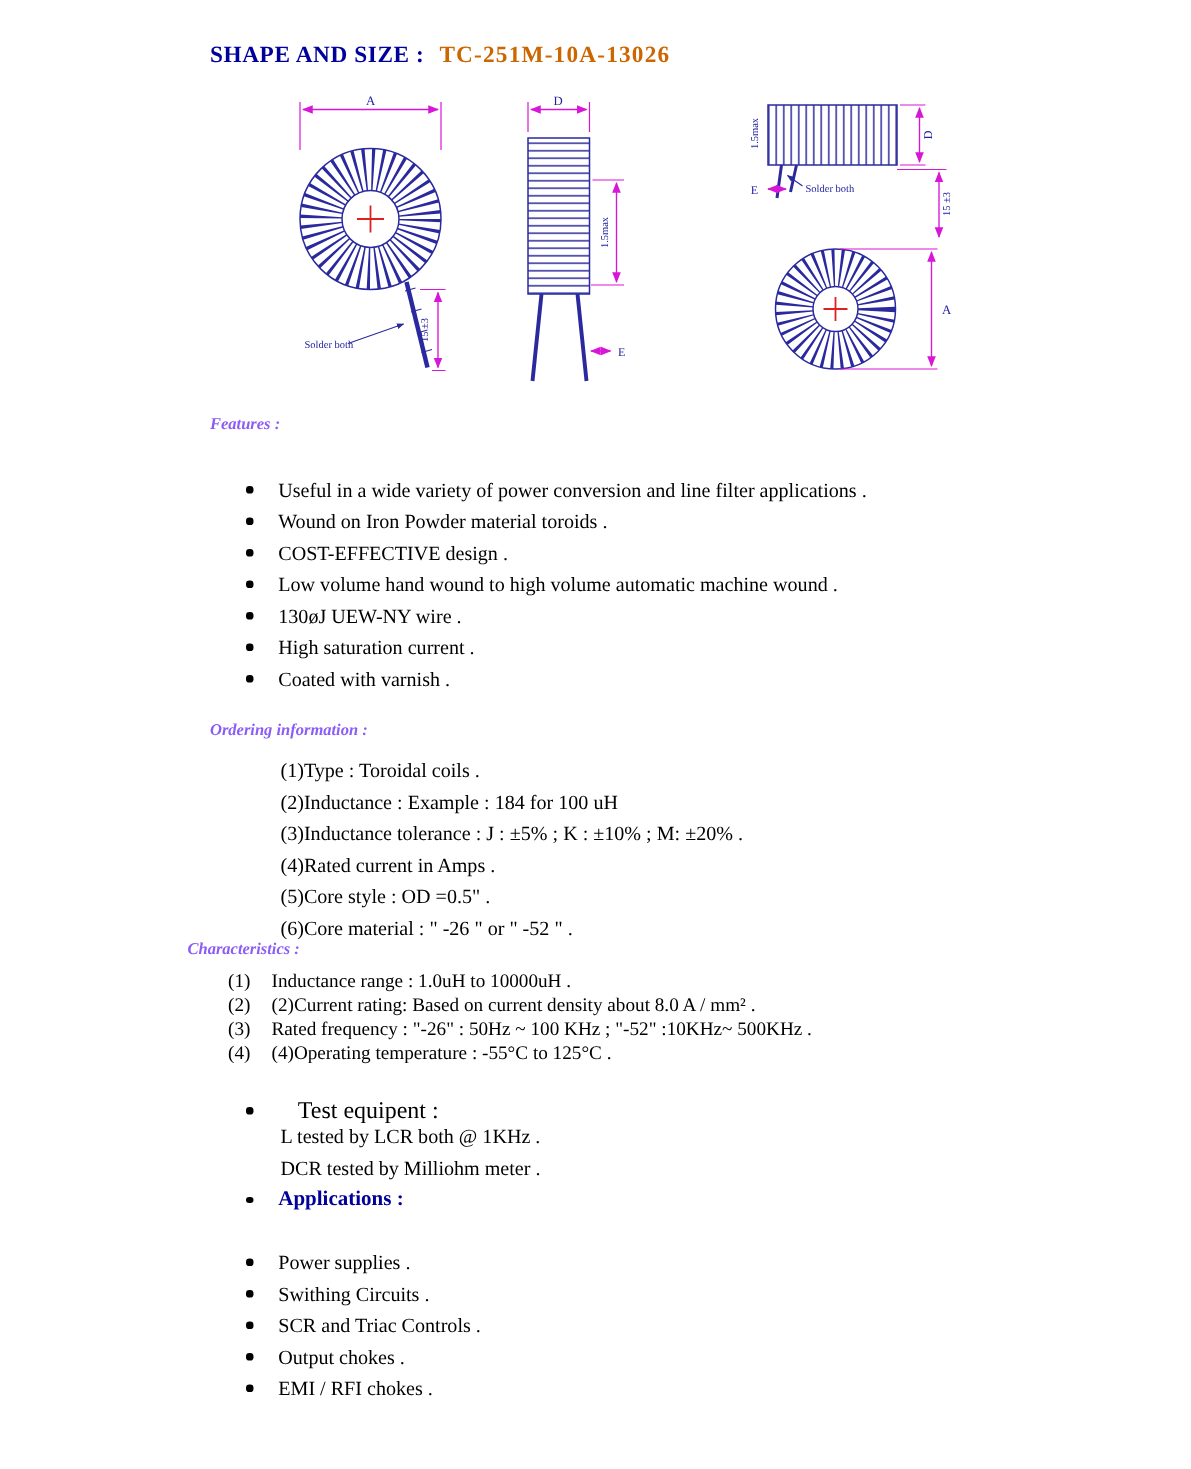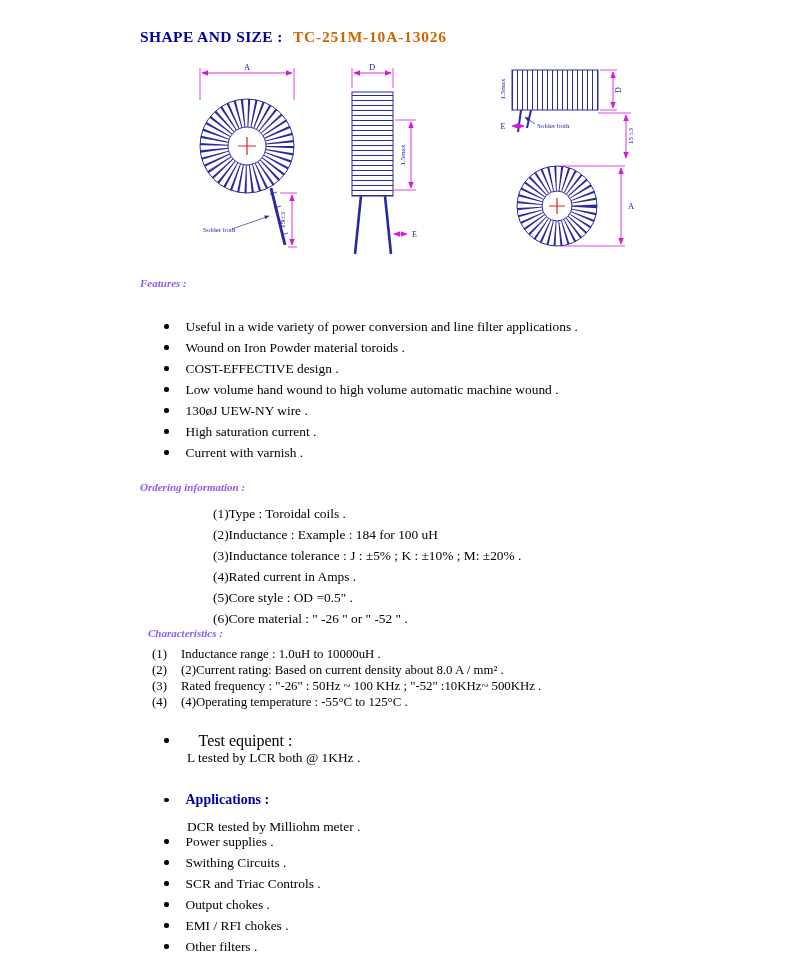--- a/index.html
+++ b/index.html
@@ -16,21 +16,21 @@
   .title .label { color:#00009a; letter-spacing:0.4px; }
   .title .part  { color:#cc6600; margin-left:10px; letter-spacing:0.8px; }
 
   .sec-heading { position:absolute; color:#8b5cf6; font-weight:bold; font-size:11px; white-space:nowrap;font-style:italic; }
 
   ul.plist { position:absolute; list-style:none; }
   ul.plist li { display:flex; align-items:center; height:21px; font-size:13.4px; white-space:nowrap; }
   .bul { width:4.5px; height:4.5px; background:#000; border-radius:50%; margin-right:17px; flex:none; }
 
   .olist { position:absolute; font-size:13.4px; }
-  .olist .orow { height:21px; line-height:21px; white-space:nowrap;margin-left:26px; }
+  .olist .orow { height:21px; line-height:21px; white-space:nowrap; }
 
   .chlist { position:absolute; font-size:12.8px; }
   .chrow { display:flex; height:16px; line-height:16px; white-space:nowrap; }
   .chnum { width:29px; flex:none; }
 
   .test-row { position:absolute; display:flex; align-items:center; height:21px; font-size:16px; white-space:nowrap; }
   .test-row .bul { margin-right:30px; }
   .test-line { position:absolute; font-size:13.4px; height:21px; line-height:21px; white-space:nowrap; }
 
   .apps-heading-row { position:absolute; display:flex; align-items:center; height:22px; white-space:nowrap; }
@@ -140,35 +140,35 @@
     <li>
         <span class="bul"></span>
         <span>130øJ UEW-NY wire .</span>
       </li>
     <li>
         <span class="bul"></span>
         <span>High saturation current .</span>
       </li>
     <li>
         <span class="bul"></span>
-        <span>Current with varnish .</span>
+        <span>Coated with varnish .</span>
       </li>
   </ul>
 
   <h2 class="sec-heading" style="left:140px; top:481px;">Ordering information :</h2>
   <div class="olist" style="left:187px; top:503px;">
     <div class="orow">(1)Type :  Toroidal coils .</div>
     <div class="orow">(2)Inductance : Example : 184 for 100 uH</div>
     <div class="orow">(3)Inductance tolerance : J : ±5% ; K : ±10% ; M: ±20% .</div>
     <div class="orow">(4)Rated current in Amps .</div>
     <div class="orow">(5)Core style : OD =0.5" .</div>
     <div class="orow">(6)Core material : " -26 " or " -52 " .</div>
   </div>
 
-  <h2 class="sec-heading" style="left:148px; top:627px;">Characteristics :</h2>
+  <h2 class="sec-heading" style="left:125px; top:627px;">Characteristics :</h2>
   <div class="chlist" style="left:152px; top:646px;">
     <div class="chrow">
         <span class="chnum">(1)</span>
         <span>Inductance range : 1.0uH to 10000uH .</span>
       </div>
     <div class="chrow">
         <span class="chnum">(2)</span>
         <span>(2)Current rating: Based on current density about 8.0 A / mm² .</span>
       </div>
     <div class="chrow">
@@ -179,21 +179,21 @@
         <span class="chnum">(4)</span>
         <span>(4)Operating temperature : -55°C to 125°C .</span>
       </div>
   </div>
 
   <div class="test-row" style="left:164px; top:730px;">
     <span class="bul"></span>
       <span>Test equipent :</span>
   </div>
   <div class="test-line" style="left:187px; top:747px;">L tested by LCR both @ 1KHz .</div>
-  <div class="test-line" style="left:187px; top:768px;margin-top:48px;">DCR tested by Milliohm meter .</div>
+  <div class="test-line" style="left:187px; top:768px;">DCR tested by Milliohm meter .</div>
 
   <div class="apps-heading-row" style="left:164px; top:789px;">
     <span class="bul"></span>
       <span class="txt">Applications :</span>
   </div>
   <ul class="plist" style="left:164px; top:831px;">
     <li>
         <span class="bul"></span>
         <span>Power supplies .</span>
       </li>
@@ -206,19 +206,15 @@
         <span>SCR and Triac Controls .</span>
       </li>
     <li>
         <span class="bul"></span>
         <span>Output chokes .</span>
       </li>
     <li>
         <span class="bul"></span>
         <span>EMI / RFI chokes .</span>
       </li>
-    <li>
-        <span class="bul"></span>
-        <span>Other filters .</span>
-      </li>
   </ul>
 
 </div>
 
 </body></html>

